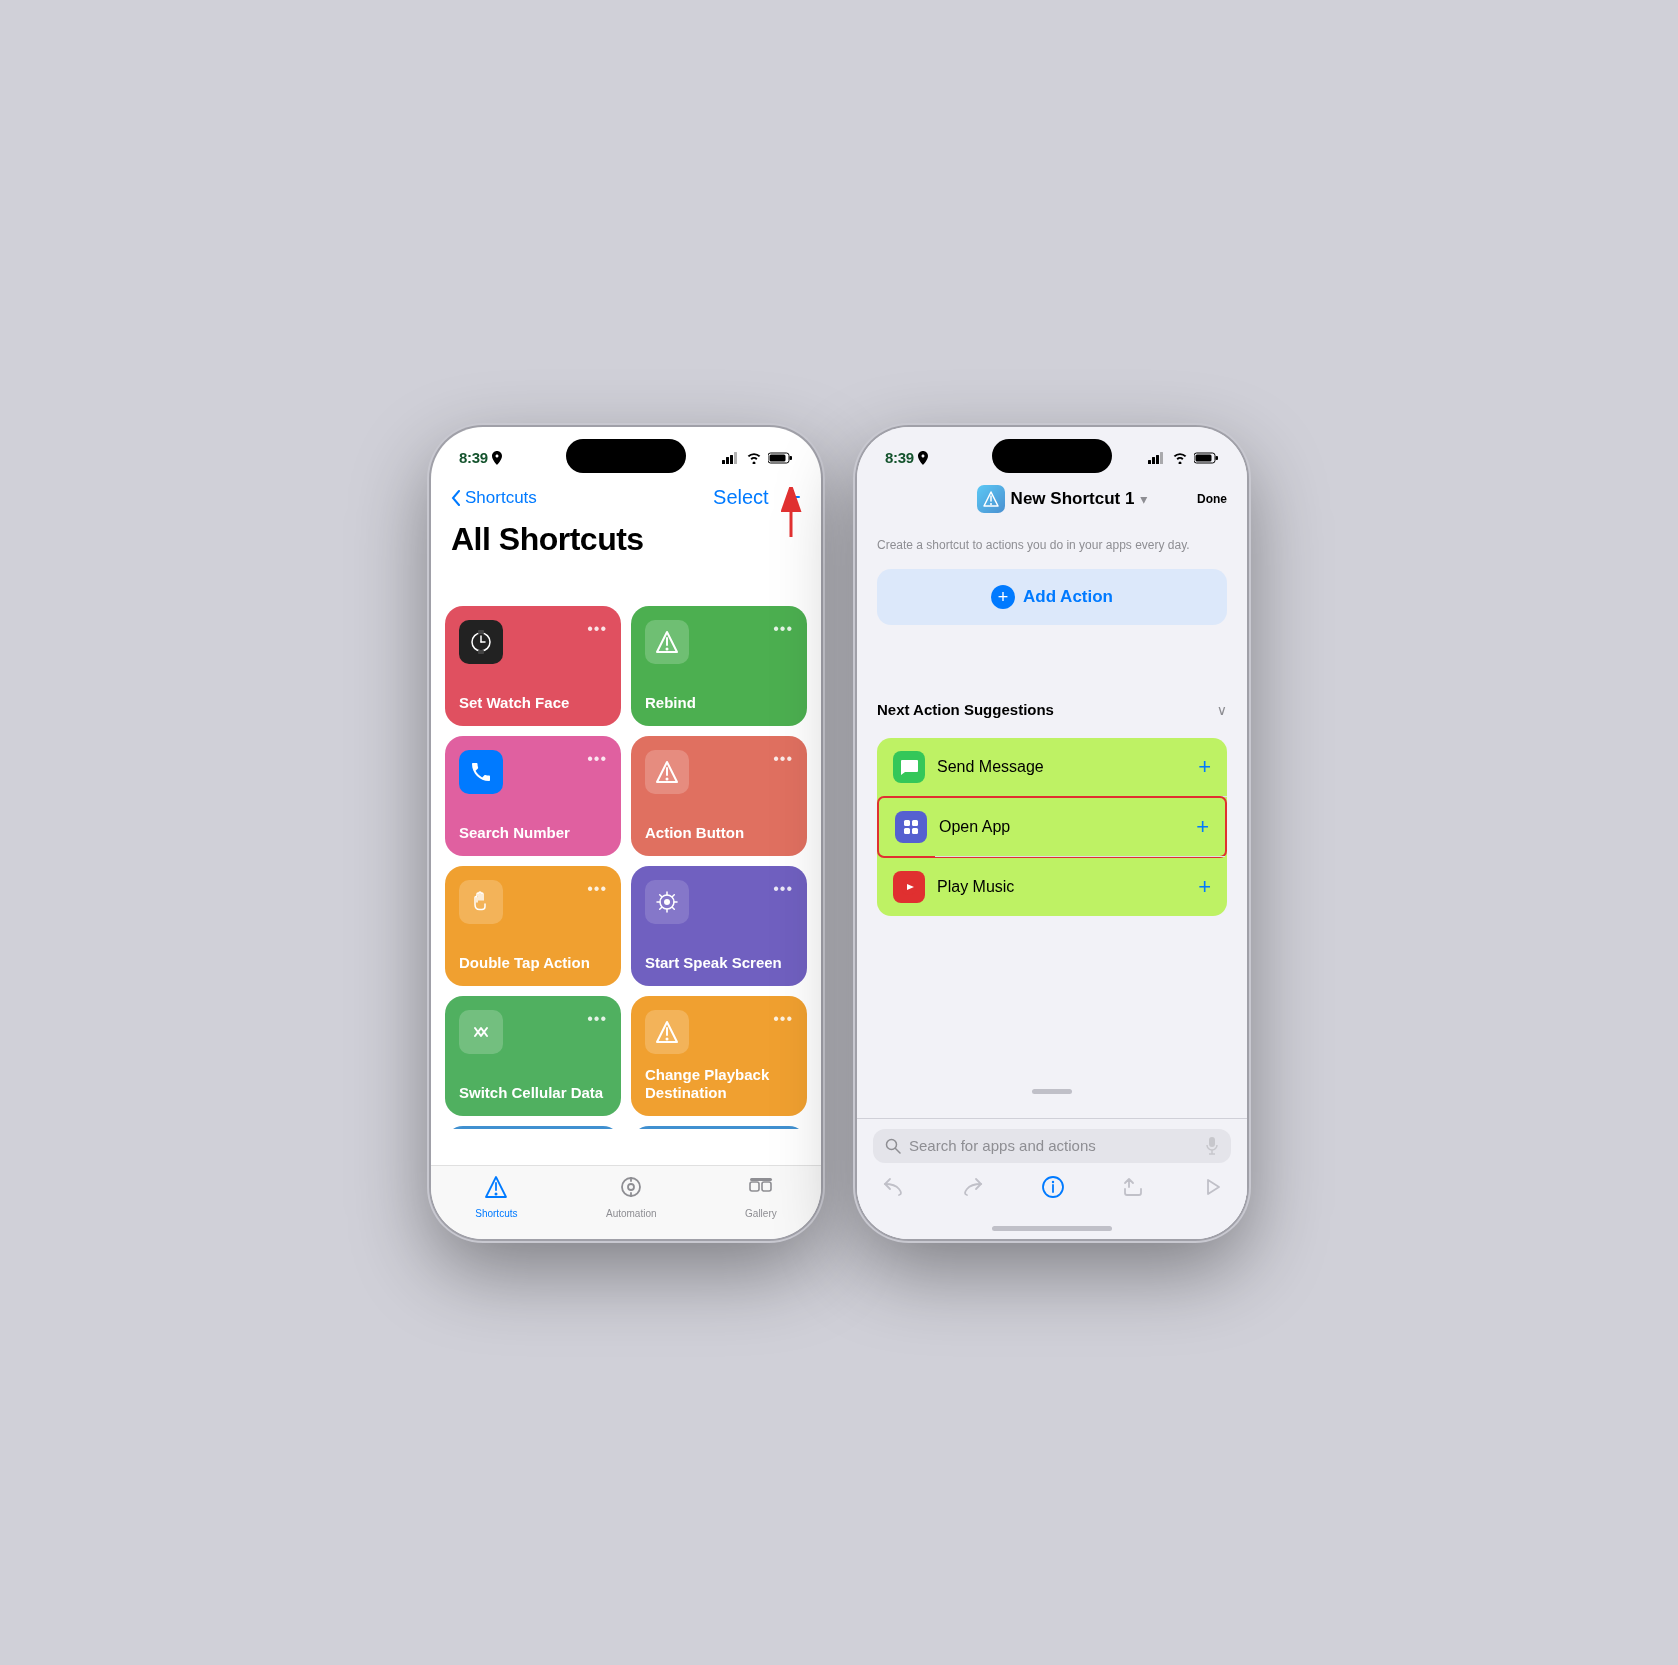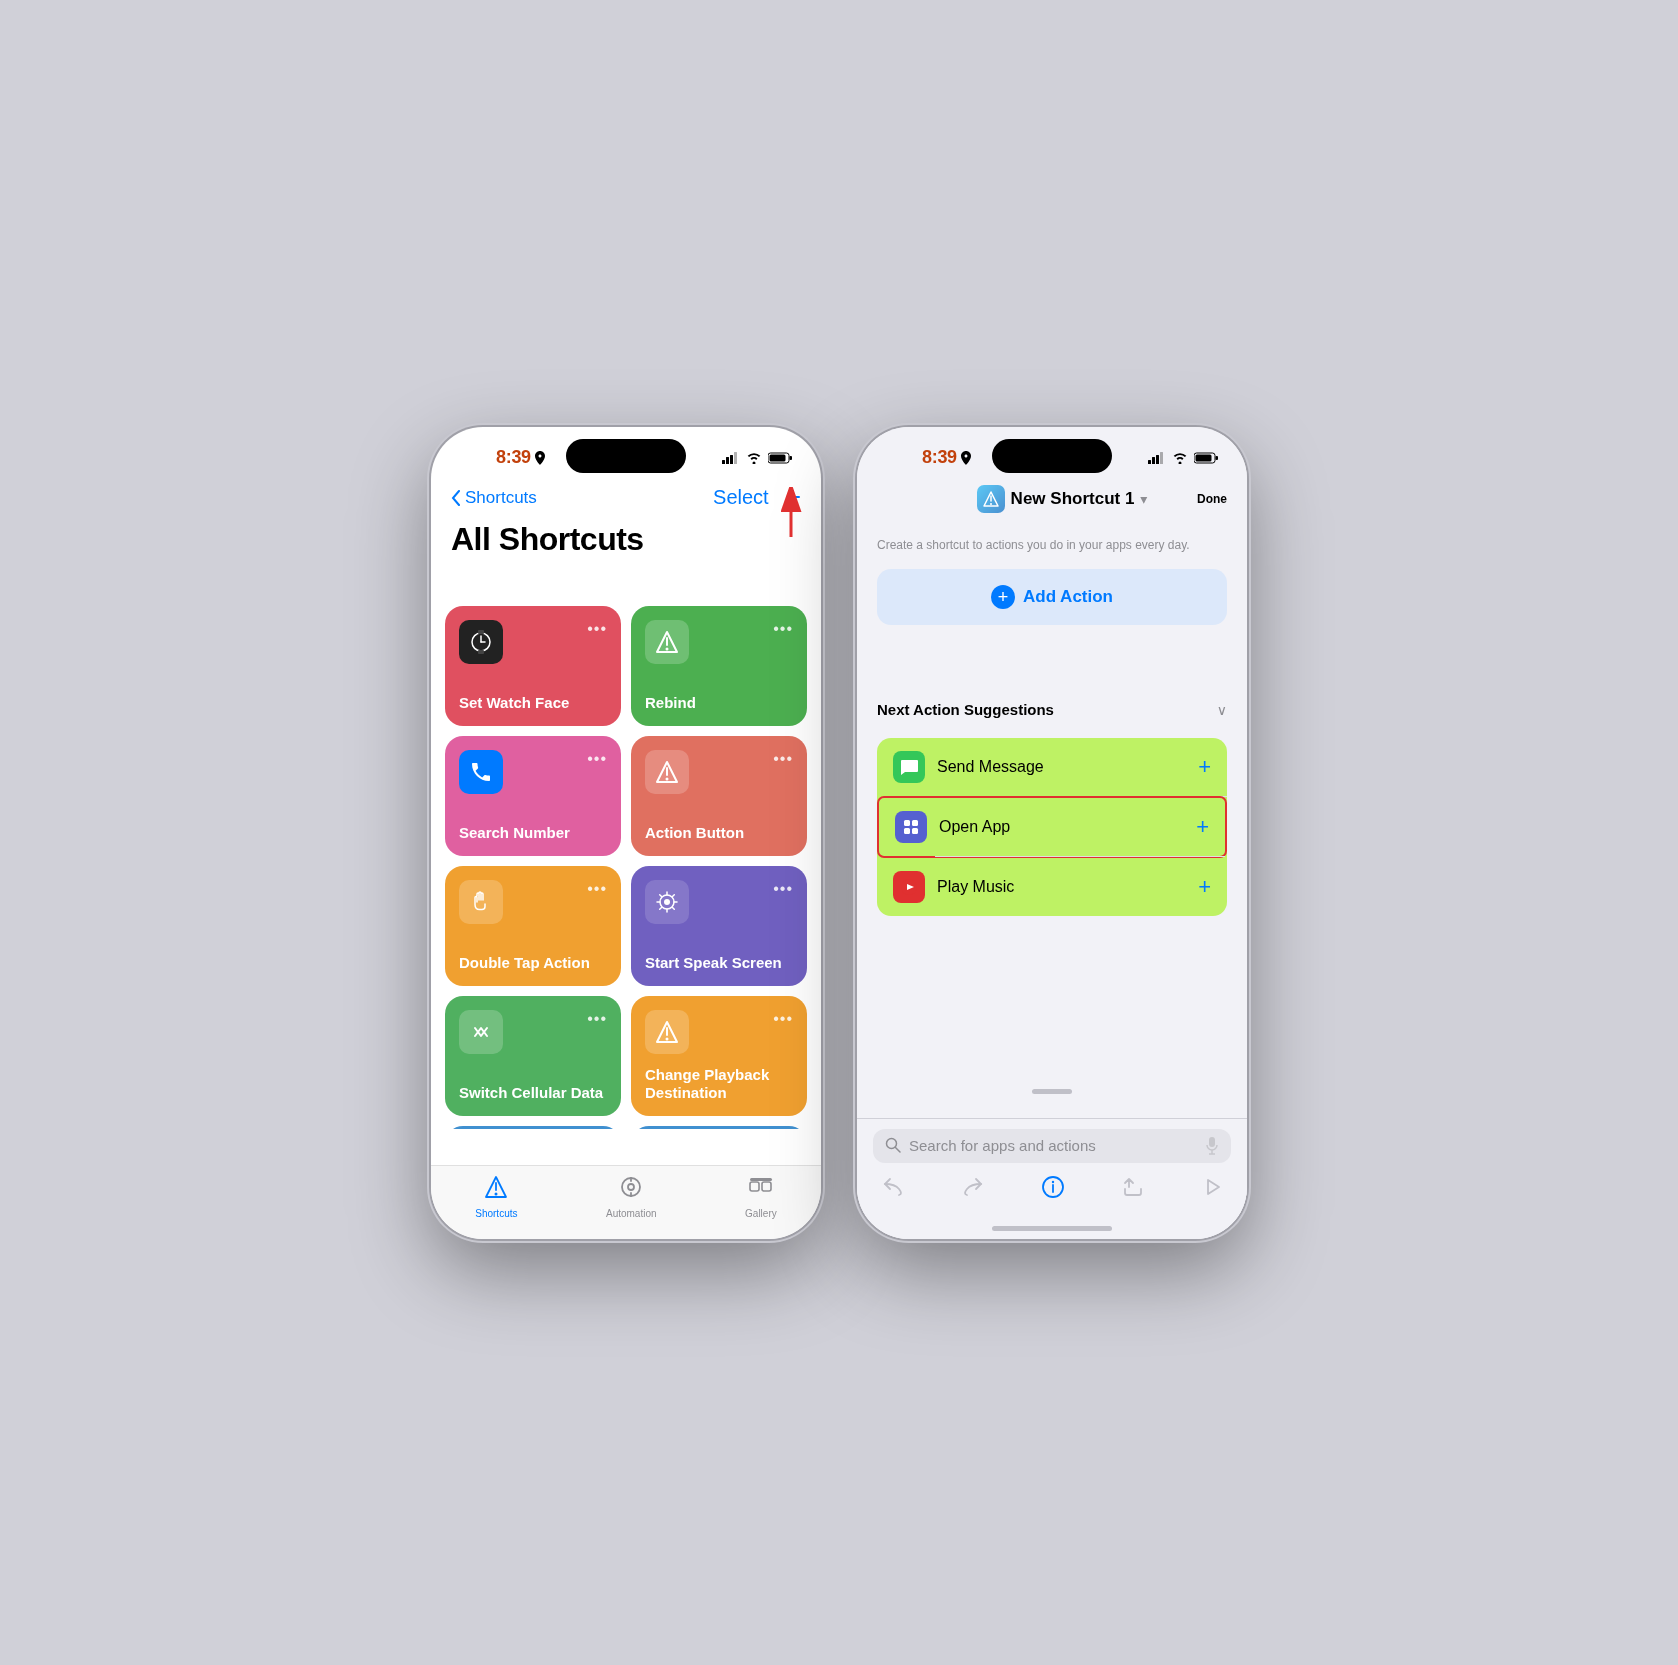--- a/index.html
+++ b/index.html
@@ -43,25 +43,24 @@
     
     .status-bar {
       display: flex;
       justify-content: space-between;
       align-items: center;
       padding: 14px 28px 6px 28px;
       height: 54px;
       flex-shrink: 0;
     }
     .status-time {
-      font-size: 18px;
+      font-size: 15px;
       font-weight: 600;
-      color: #c2410c;
+      color: #14532d;
       letter-spacing: -0.3px;
-      margin-left: 37px;
     }
     .status-icons {
       display: flex;
       align-items: center;
       gap: 6px;
     }
     .status-icons svg {
       fill: #000;
     }
 
@@ -385,21 +384,21 @@
       background: #f2f2f7;
       border-top: 0.5px solid #d0d0d8;
       display: flex;
       flex-direction: column;
       gap: 8px;
     }
     .bottom-search-bar {
       background: #e4e4ea;
       border-radius: 12px;
       display: flex;
-      align-items: flex-start;
+      align-items: center;
       padding: 8px 12px;
       gap: 8px;
     }
     .bottom-search-text {
       color: #8e8e93;
       font-size: 15px;
       flex: 1;
     }
     .bottom-actions-row {
       display: flex;

